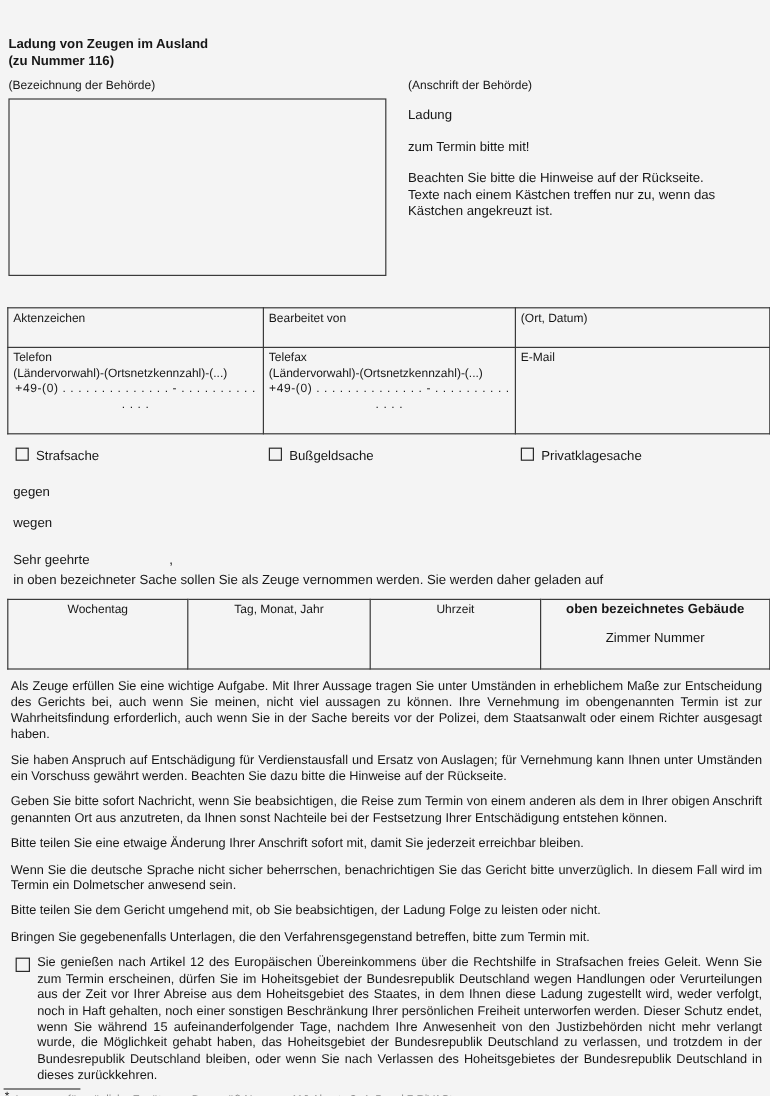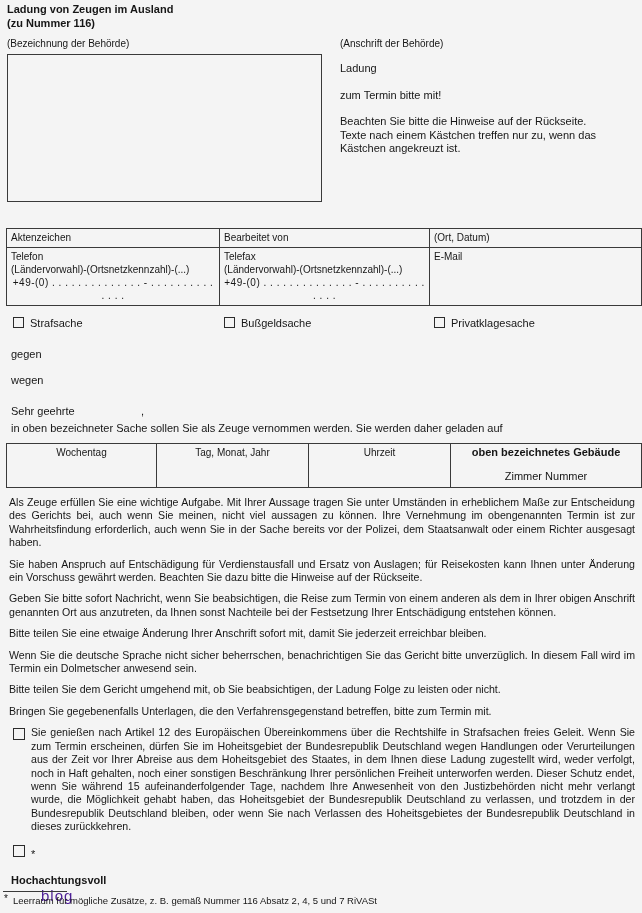--- a/index.html
+++ b/index.html
@@ -23,22 +23,22 @@
     background: #f4f4f4;
     box-sizing: border-box;
     padding: 0 3px;
   }
 
   
   .doc-title {
     font-size: 11px;
     font-weight: bold;
     line-height: 14px;
-    padding-top: 2px;
-    margin: 0 0 0 4px;
+    padding-top: 14px;
+    margin: 16px 0 0 4px;
   }
   .doc-title div { white-space: pre; }
 
   .hdr-cols {
     position: relative;
     margin-top: 8px;
     height: 170px;
   }
   .caption {
     font-size: 10px;
@@ -77,21 +77,21 @@
   
   table.grid {
     border-collapse: collapse;
     width: 635px;
     margin-left: 3px;
     table-layout: fixed;
   }
   table.grid td {
     border: 1px solid #3a3a3a;
     vertical-align: top;
-    padding: 2px 4px 3px 4px;
+    padding: 2px 4px 17px 4px;
     font-size: 10px;
     line-height: 13px;
   }
   .contact-table { margin-top: 20px; }
   .dots { letter-spacing: 0.5px; text-align: center; }
 
   
   .cb {
     display: inline-block;
     width: 11px;
@@ -336,21 +336,21 @@
         <td>
           <div class="bold-cell">oben bezeichnetes Gebäude</div>
           <div class="zimmer">Zimmer Nummer</div>
         </td>
       </tr>
     </tbody>
   </table>
 
   <div class="body-wrap">
     <p class="body">Als Zeuge erfüllen Sie eine wichtige Aufgabe. Mit Ihrer Aussage tragen Sie unter Umständen in erheblichem Maße zur Entscheidung des Gerichts bei, auch wenn Sie meinen, nicht viel aussagen zu können. Ihre Vernehmung im obengenannten Termin ist zur Wahrheitsfindung erforderlich, auch wenn Sie in der Sache bereits vor der Polizei, dem Staatsanwalt oder einem Richter ausgesagt haben.</p>
-    <p class="body">Sie haben Anspruch auf Entschädigung für Verdienstausfall und Ersatz von Auslagen; für Reisekosten kann Ihnen unter Änderung ein Vorschuss gewährt werden. Beachten Sie dazu bitte die Hinweise auf der Rückseite.</p>
+    <p class="body">Sie haben Anspruch auf Entschädigung für Verdienstausfall und Ersatz von Auslagen; für Vernehmung kann Ihnen unter Umständen ein Vorschuss gewährt werden. Beachten Sie dazu bitte die Hinweise auf der Rückseite.</p>
     <p class="body">Geben Sie bitte sofort Nachricht, wenn Sie beabsichtigen, die Reise zum Termin von einem anderen als dem in Ihrer obigen Anschrift genannten Ort aus anzutreten, da Ihnen sonst Nachteile bei der Festsetzung Ihrer Entschädigung entstehen können.</p>
     <p class="body nojust">Bitte teilen Sie eine etwaige Änderung Ihrer Anschrift sofort mit, damit Sie jederzeit erreichbar bleiben.</p>
     <p class="body">Wenn Sie die deutsche Sprache nicht sicher beherrschen, benachrichtigen Sie das Gericht bitte unverzüglich. In diesem Fall wird im Termin ein Dolmetscher anwesend sein.</p>
     <p class="body nojust">Bitte teilen Sie dem Gericht umgehend mit, ob Sie beabsichtigen, der Ladung Folge zu leisten oder nicht.</p>
     <p class="body nojust">Bringen Sie gegebenenfalls Unterlagen, die den Verfahrensgegenstand betreffen, bitte zum Termin mit.</p>
 
     <div class="cb-para">
       <span class="cb"></span>
       <p>Sie genießen nach Artikel 12 des Europäischen Übereinkommens über die Rechtshilfe in Strafsachen freies Geleit. Wenn Sie zum Termin erscheinen, dürfen Sie im Hoheitsgebiet der Bundesrepublik Deutschland wegen Handlungen oder Verurteilungen aus der Zeit vor Ihrer Abreise aus dem Hoheitsgebiet des Staates, in dem Ihnen diese Ladung zugestellt wird, weder verfolgt, noch in Haft gehalten, noch einer sonstigen Beschränkung Ihrer persönlichen Freiheit unterworfen werden. Dieser Schutz endet, wenn Sie während 15 aufeinanderfolgender Tage, nachdem Ihre Anwesenheit von den Justizbehörden nicht mehr verlangt wurde, die Möglichkeit gehabt haben, das Hoheitsgebiet der Bundesrepublik Deutschland zu verlassen, und trotzdem in der Bundesrepublik Deutschland bleiben, oder wenn Sie nach Verlassen des Hoheitsgebietes der Bundesrepublik Deutschland in dieses zurückkehren.</p>
     </div>

